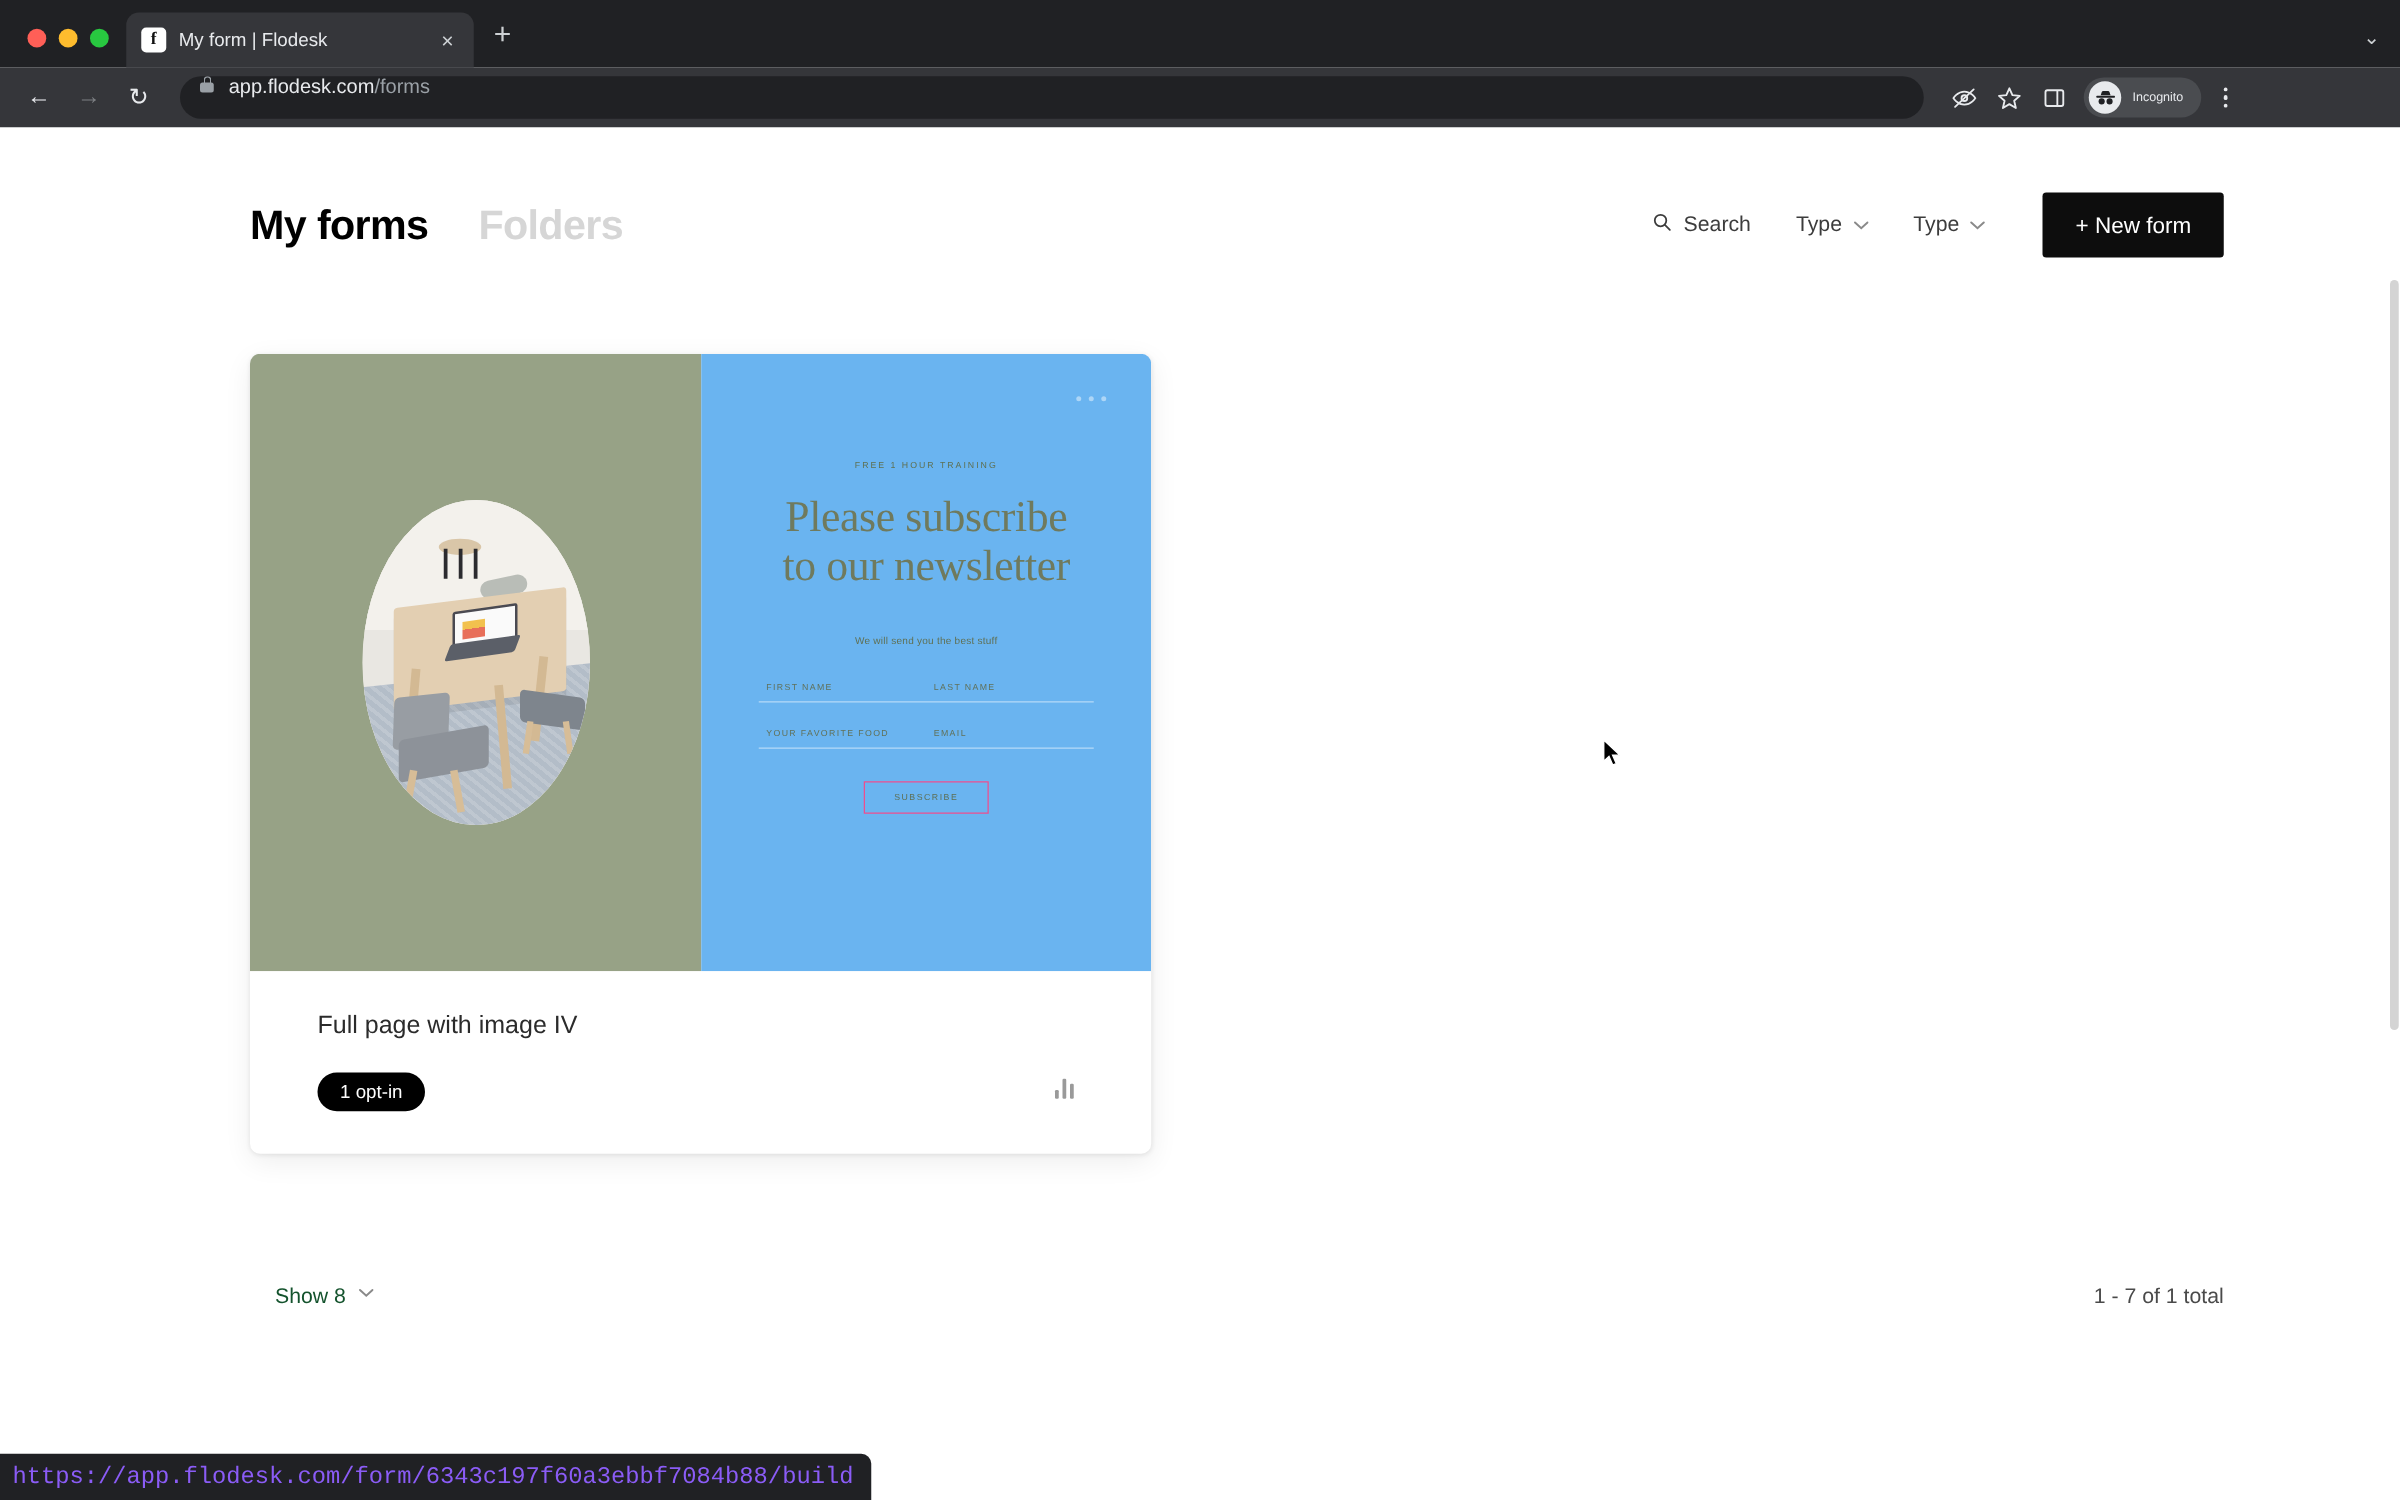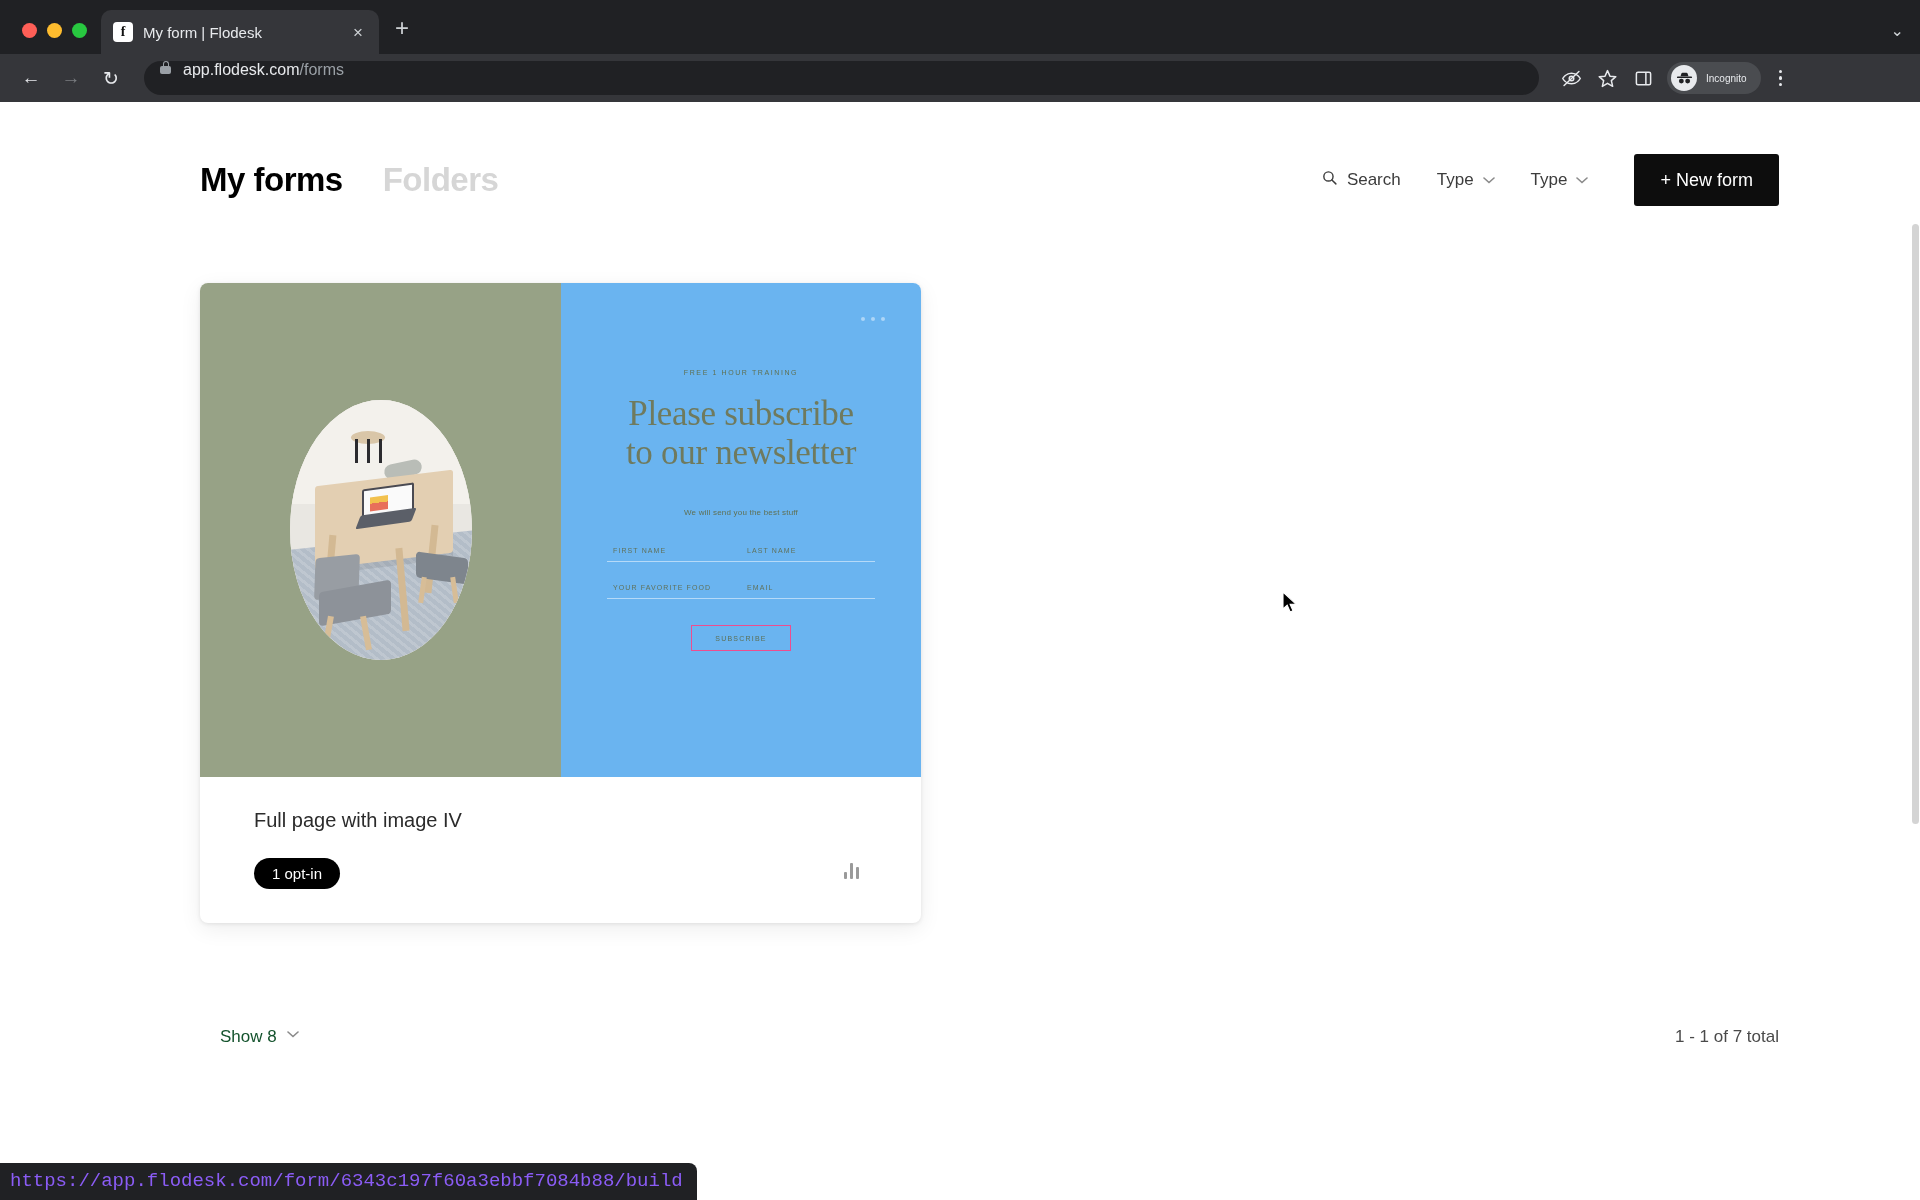--- a/index.html
+++ b/index.html
@@ -430,21 +430,21 @@
 
       <div class="footer-row">
         <span class="show-sel">
           <span>Show 8</span>
           <span class="chev">
             <svg width="12" height="8" viewBox="0 0 12 8" fill="none" stroke="#8a8a8a" stroke-width="1.6" stroke-linecap="round">
                 <polyline points="1,2 6,6.5 11,2"></polyline>
               </svg>
           </span>
         </span>
-        <span class="total-text">1 - 1 of 7 total</span>
+        <span class="total-text">1 - 7 of 1 total</span>
       </div>
 
       <div class="scrollbar">
         <div class="thumb"></div>
       </div>
 
       <span class="cursor">
         <svg width="18" height="24" viewBox="0 0 18 24">
           <path d="M1 1 L1 18 L5.2 14.2 L8.2 21 L11 19.7 L8.1 13.2 L14 13.1 Z" fill="#000" stroke="#fff" stroke-width="1.1"></path>
         </svg>

